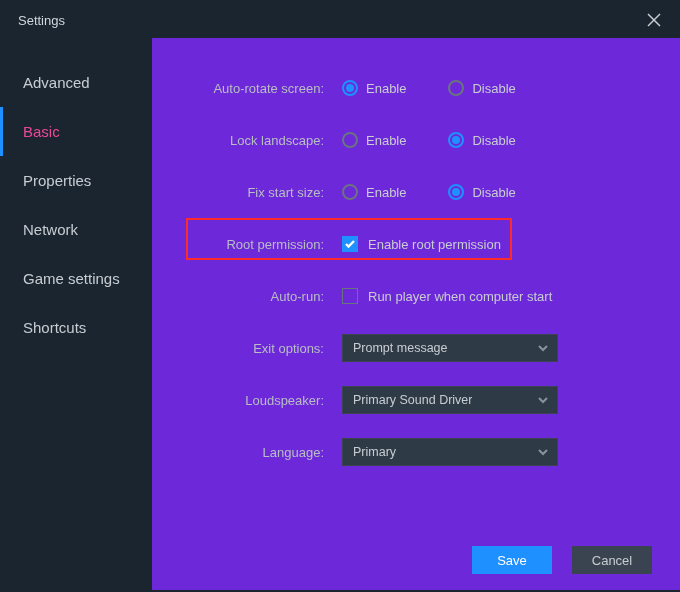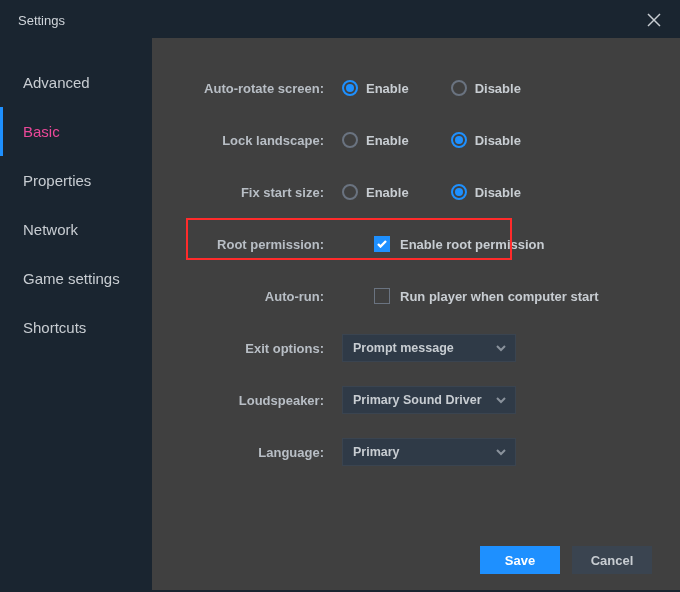--- a/index.html
+++ b/index.html
@@ -43,24 +43,23 @@
     color:#c8cdd2;
     cursor:pointer;
     border-left: 3px solid transparent;
   }
   .sidebar-item.active {
     color:#ec4899;
     border-left: 3px solid #1e90ff;
   }
   .content {
     flex:1;
-    background:#404040;
+    background:#6d28d9;
     padding: 28px 28px 14px 40px;
     position:relative;
-    font-weight:bold;
   }
   .row {
     display:flex;
     align-items:center;
     min-height: 44px;
     margin-bottom: 8px;
   }
   .row-label {
     width: 150px;
     text-align:right;
@@ -92,37 +91,36 @@
     position:absolute;
     width:8px;height:8px;
     background:#1e90ff;
     border-radius:50%;
     top:2px;left:2px;
   }
   .checkbox {
     display:flex;
     align-items:center;
     cursor:pointer;
-    margin-left:32px;
   }
   .checkbox-box {
     width:16px;height:16px;
     border:1px solid #6a7380;
     margin-right:10px;
     display:flex;align-items:center;justify-content:center;
     background:transparent;
   }
   .checkbox.checked .checkbox-box {
     background:#1e90ff;
     border-color:#1e90ff;
   }
   .checkbox.checked .checkbox-box svg { stroke:#fff; stroke-width:2.4; }
   .checkbox:not(.checked) .checkbox-box svg { display:none; }
   .select {
-    width: 174px;
+    width: 216px;
     height: 28px;
     background:#2f3a47;
     border:1px solid #3a4450;
     display:flex;
     align-items:center;
     justify-content:space-between;
     padding: 0 8px 0 10px;
     cursor:pointer;
     color:#c8cdd2;
     font-size:12.5px;
@@ -137,21 +135,21 @@
   .highlight-box {
     position:absolute;
     border:2px solid #ff2b2b;
     pointer-events:none;
   }
   .footer {
     position:absolute;
     bottom:16px;
     right:28px;
     display:flex;
-    gap:12px;
+    gap:20px;
     margin-left:16px;
   }
   .btn {
     width:80px;
     height:28px;
     display:flex;
     align-items:center;
     justify-content:center;
     cursor:pointer;
     font-size:13px;

